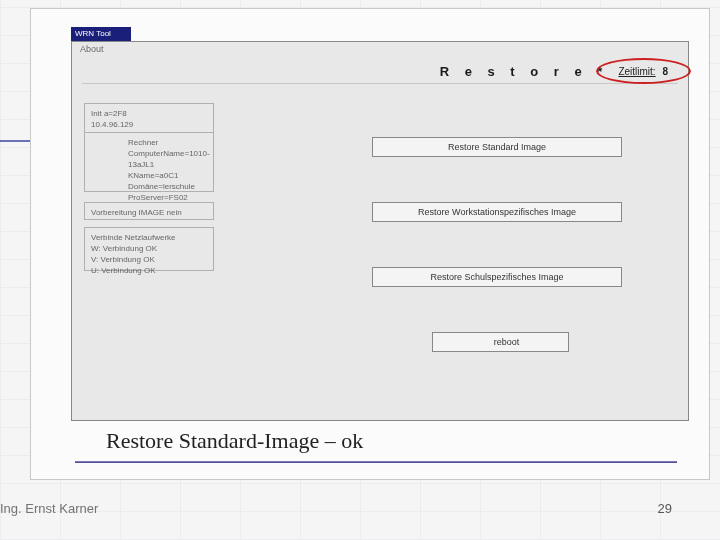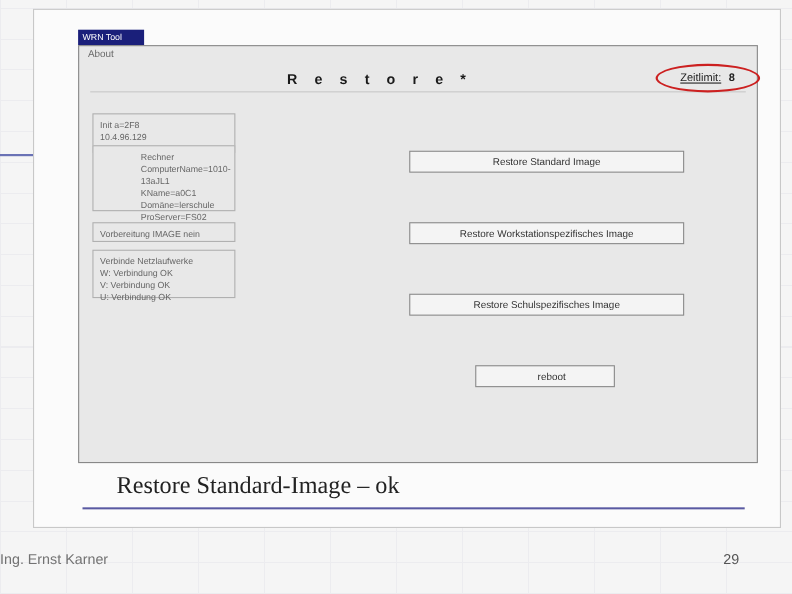--- a/index.html
+++ b/index.html
@@ -54,21 +54,21 @@
   .header-row {
     position: absolute;
     top: 18px; left: 10px; right: 10px;
     height: 24px;
     border-bottom: 1px solid #c8c8c8;
     display: flex;
     align-items: center;
   }
   .header-title {
     flex: 1;
-    text-align: center;
+    text-align: right;
     font-size: 13px;
     letter-spacing: 6px;
     color: #1a1a1a;
     font-weight: bold;
   }
   .zeitlimit-box {
     position: relative;
     padding: 2px 10px;
     font-size: 10px;
     color: #222;
@@ -107,21 +107,21 @@
     border: 1px solid #888;
     font-size: 9px;
     color: #333;
     text-align: center;
     line-height: 18px;
     cursor: pointer;
   }
   .btn-1 { top: 95px; }
   .btn-2 { top: 160px; }
   .btn-3 { top: 225px; }
-  .btn-4 { top: 290px; left: 360px; width: 127px; padding-left: 12px; }
+  .btn-4 { top: 290px; left: 360px; width: 137px; padding-left: 12px; }
 
   .caption {
     position: absolute;
     left: 75px;
     bottom: 25px;
     font-family: "Times New Roman", serif;
     font-size: 22px;
     color: #222;
   }
   .caption-underline {

